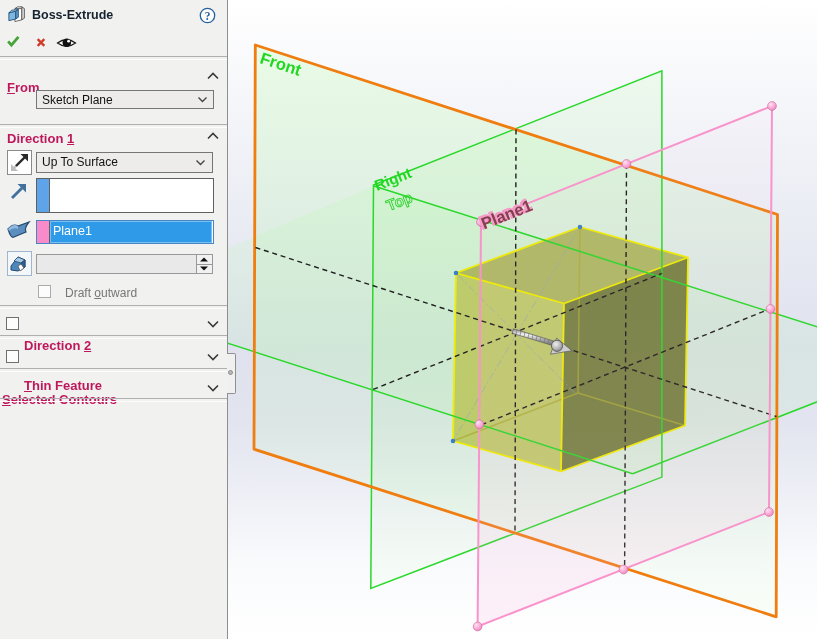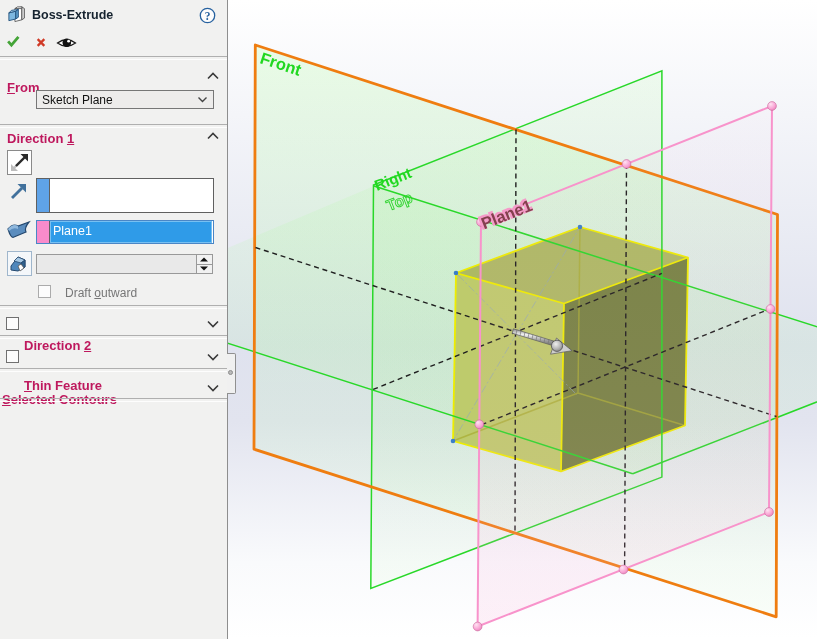--- a/index.html
+++ b/index.html
@@ -62,20 +62,26 @@
   <path d="M2,7.5 L7,2.5 L12,7.5" fill="none" stroke="#3A3A3A" stroke-width="1.6"></path>
  </svg>
  <div class="abs" style="left:7px;top:150px;width:23px;height:23px;background:#FFF;border:1px solid #8A8A8A;">
   <svg width="23" height="23" viewBox="0 0 23 23">
    <path d="M5,18 L15,8" stroke="#BDBDBD" stroke-width="2.2" fill="none"></path>
    <polygon points="3,20 3,13 10,20" fill="#BDBDBD"></polygon>
    <path d="M8,15 L17,6" stroke="#2B2B2B" stroke-width="2.4" fill="none"></path>
    <polygon points="20,3 20,10.5 12.5,3" fill="#2B2B2B"></polygon>
   </svg>
  </div>
+ <div class="dd" style="left:36px;top:151.5px;width:175px;height:19.5px;">
+   <div class="t" style="top:2.5px">Up To Surface</div>
+   <svg class="chev" style="right:6px;top:6px" width="11" height="8" viewBox="0 0 11 8">
+        <path d="M1.5,1.5 L5.5,5.5 L9.5,1.5" fill="none" stroke="#444" stroke-width="1.4"></path>
+      </svg>
+ </div>
  <svg class="abs" style="left:9px;top:181px" width="20" height="20" viewBox="0 0 20 20">
   <path d="M3,17 L13,7" stroke="#41719C" stroke-width="2.8" fill="none"></path>
   <polygon points="17,3 17,11.5 8.5,3" fill="#41719C"></polygon>
  </svg>
  <div class="abs" style="left:36px;top:177.5px;width:176px;height:33px;background:#FFF;border:1px solid #606060;">
    <div style="position:absolute;left:0;top:0;width:11.5px;height:33px;background:#5FA3E8;border-right:1px solid #606060;"></div>
  </div>
  <svg class="abs" style="left:5px;top:219px" width="28" height="26" viewBox="0 0 28 26">
   <path d="M3,10 Q8,4 13,7 L24,3 Q19,9 21,13 L9,18 Q6,20 3,10 Z" fill="#5B8DBE" stroke="#24486E" stroke-width="1.2"></path>
   <path d="M3,10 Q8,4 13,7 L13,10 Q8,8 4,12 Z" fill="#8FB8DD"></path>

